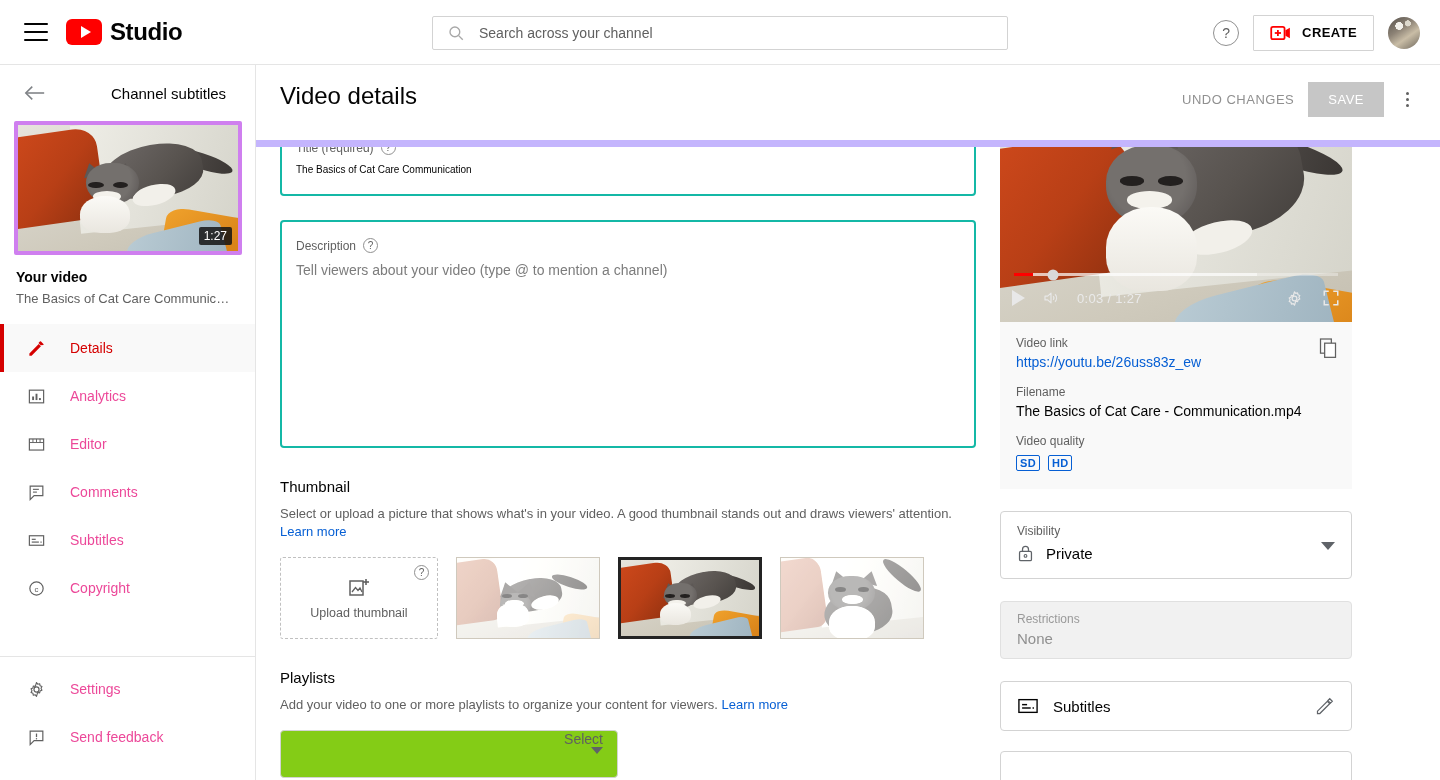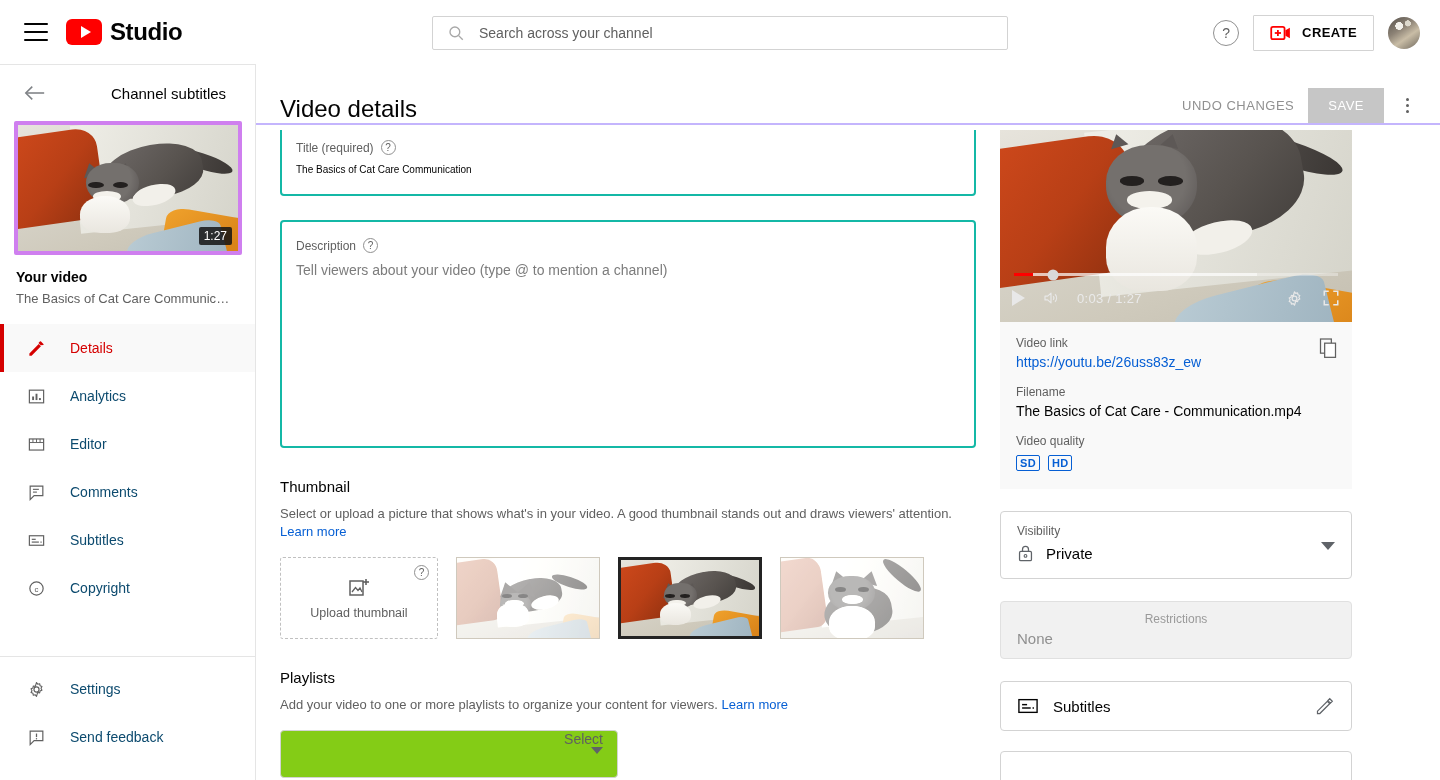--- a/index.html
+++ b/index.html
@@ -101,35 +101,35 @@
   .sb-meta-title { font-size: 14px; font-weight: 700; color: #030303; }
   .sb-meta-sub {
     font-size: 13px; color: #606060; margin-top: 6px;
     white-space: nowrap; overflow: hidden; text-overflow: ellipsis; max-width: 218px;
   }
 
   .sb-nav { margin-top: 2px; }
   .sb-item {
     height: 48px; display: flex; align-items: center; gap: 22px;
     padding-left: 24px; cursor: pointer; position: relative;
-    color: #0c4a6e; font-size: 14px;
+    color: #ec4899; font-size: 14px;
   }
   .sb-item .sb-ico { width: 24px; height: 24px; flex: none; display:flex; align-items:center; justify-content:center; }
   .sb-item.active { background: #f9f9f9; color: #d50000; font-weight: 500; }
   .sb-item.active::before {
     content: ""; position: absolute; left: 0; top: 0; bottom: 0; width: 4px; background: #d50000;
   }
   .sb-divider { border-top: 1px solid #e5e5e5; margin-top: 44px; }
   .sb-bottom { padding-top: 8px; }
 
   
   .content-head {
-    position: absolute; top: 60px; left: 256px; width: 1184px; height: 65px;
-    background: #fff; border-bottom: 2px solid #c4b5fd;
-    display: flex; align-items: flex-end; z-index: 6;
+    position: absolute; top: 82px; left: 256px; width: 1184px; height: 65px;
+    background: #fff; border-bottom: 7px solid #c4b5fd;
+    display: flex; align-items: flex-start; z-index: 6;
   }
   .page-title { font-size: 24px; font-weight: 400; margin-left: 24px; color: #030303; }
   .head-actions { margin-left: auto; display: flex; align-items: center; gap: 0; padding-right: 16px; }
   .undo-btn {
     font-size: 13px; font-weight: 500; letter-spacing: .5px; color: #909090;
     padding: 10px 14px; cursor: pointer; text-transform: uppercase;
   }
   .save-btn {
     background: #c6c6c6; color: #ffffff; border: none;
     font-size: 13px; font-weight: 500; letter-spacing: .5px;
@@ -244,21 +244,21 @@
     margin-top: 22px; position: relative;
   }
   .r-card.visibility { height: 68px; padding: 12px 16px; cursor: pointer; }
   .vis-label { font-size: 12px; color: #606060; }
   .vis-value { font-size: 15px; font-weight: 500; color: #030303; display: flex; align-items: center; gap: 12px; margin-top: 6px; }
   .vis-caret { position: absolute; right: 16px; top: 30px; width:0;height:0;
     border-left: 7px solid transparent; border-right: 7px solid transparent; border-top: 8px solid #5f6368; }
   .r-card.restrictions {
     height: 58px; padding: 10px 16px; background: #f1f1f1; border-color: #e0e0e0; cursor: default;
   }
-  .res-label { font-size: 12px; color: #9a9a9a; text-align: center; }
+  .res-label { font-size: 12px; color: #9a9a9a; }
   .res-value { font-size: 15px; color: #909090; margin-top: 4px; }
   .r-card.subtitles {
     height: 50px; display: flex; align-items: center; padding: 0 16px; gap: 14px; cursor: pointer;
   }
   .sub-text { font-size: 15px; font-weight: 500; color: #030303; }
   .pencil-edit { margin-left: auto; cursor: pointer; }
   .r-card.stub { height: 50px; margin-top: 20px; }
 
   
   .cat { position: absolute; inset: 0; overflow: hidden; background: #c9c4b7; }

